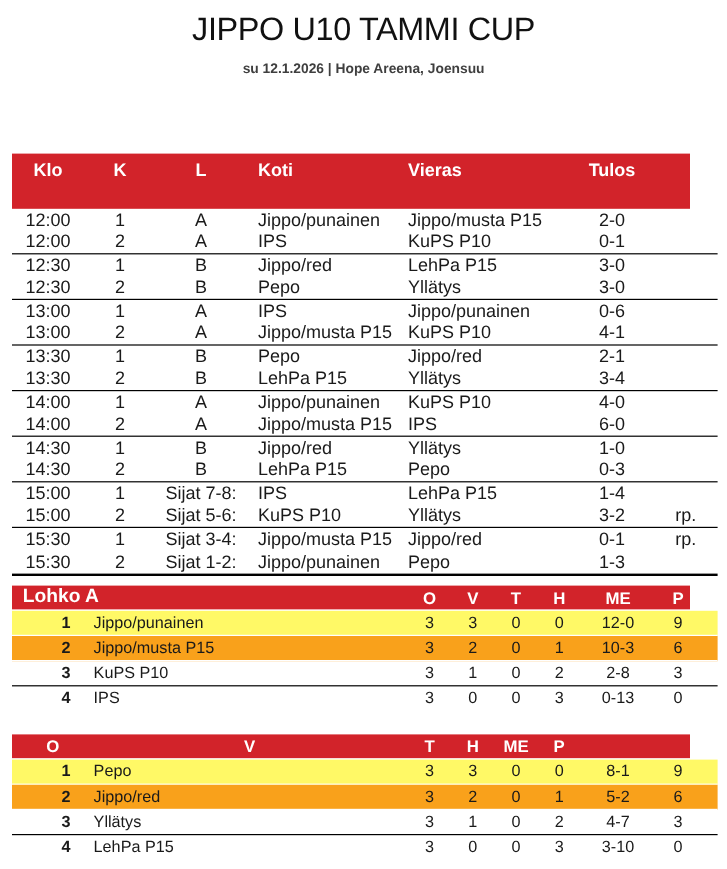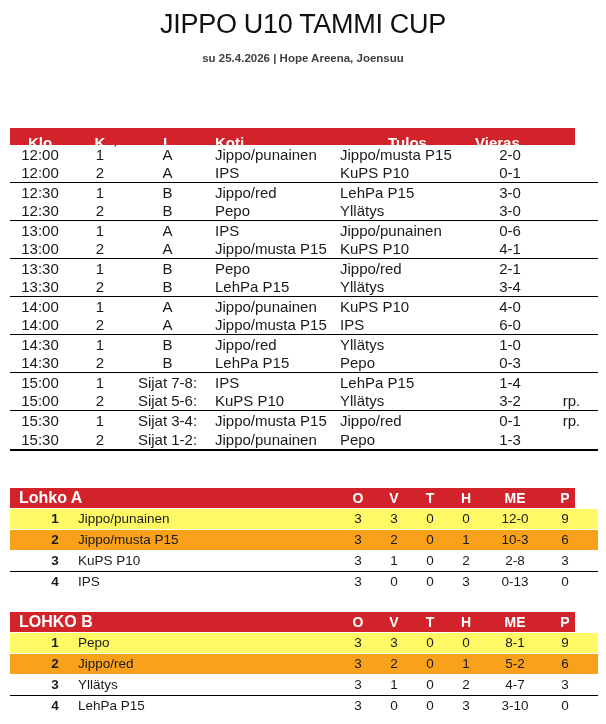--- a/index.html
+++ b/index.html
@@ -28,21 +28,21 @@
   .sched{
     position:absolute;top:128px;left:10px;width:588px;
     border-bottom:2.5px solid #000;
   }
   .sched-head,.sched-row{
     display:grid;
     grid-template-columns:60px 60px 75px 135px 135px 70px 53px;
     box-sizing:border-box;
   }
   .sched-head{
-    height:17px;line-height:29px;
+    height:46px;line-height:29px;
     background:linear-gradient(to right, var(--red) 0 565px, transparent 565px);
     color:#fff;font-weight:700;font-size:15px;
   }
   .sched-row{
     height:19px;line-height:19px;font-size:15px;
   }
   .sched-row.sep{border-bottom:1px solid #000;line-height:18px;}
   .cell{overflow:hidden;white-space:nowrap;}
   .c-klo,.c-k,.c-l,.c-tulos,.c-rp{text-align:center;}
   .c-koti{padding-left:10px;}
@@ -65,31 +65,31 @@
   .grp-row.r-second{background:var(--orange);}
   .grp-row.promo{border-bottom:1px solid #000;}
   .c-pos{text-align:center;padding-left:22px;font-weight:700;}
 </style>
 </head>
 <body>
 
 <div class="page">
 
   <div class="title">JIPPO U10 TAMMI CUP</div>
-  <div class="subtitle">su 25.4.2026 | Hope Areena, Joensuu</div>
+  <div class="subtitle">su 12.1.2026 | Hope Areena, Joensuu</div>
   <div class="legend">K = kenttä, L = lohko</div>
 
   <div class="sched">
     <div class="sched-head">
       <div class="cell c-klo">Klo</div>
       <div class="cell c-k">K</div>
       <div class="cell c-l">L</div>
       <div class="cell c-koti">Koti</div>
+      <div class="cell c-vieras">Vieras</div>
       <div class="cell c-tulos">Tulos</div>
-      <div class="cell c-vieras">Vieras</div>
       <div class="cell c-rp"></div>
     </div>
     <div class="sched-body" id="sched-body">
         <div class="sched-row">
           <div class="cell c-klo">12:00</div>
           <div class="cell c-k">1</div>
           <div class="cell c-l">A</div>
           <div class="cell c-koti">Jippo/punainen</div>
           <div class="cell c-vieras">Jippo/musta P15</div>
           <div class="cell c-tulos">2-0</div>
@@ -287,21 +287,20 @@
           <div class="cell c-num">3</div>
           <div class="cell c-num">0-13</div>
           <div class="cell c-num">0</div>
           <div class="cell "></div>
         </div>
       </div>
   </section>
 
   <section class="grp" style="top:612px">
     <div class="grp-head">
-      <div class="cell g-title">LOHKO B</div>
       <div class="cell c-st">O</div>
       <div class="cell c-st">V</div>
       <div class="cell c-st">T</div>
       <div class="cell c-st">H</div>
       <div class="cell c-st">ME</div>
       <div class="cell c-st">P</div>
       <div class="cell"></div>
     </div>
     <div class="grp-body">
         <div class="grp-row r-first">

